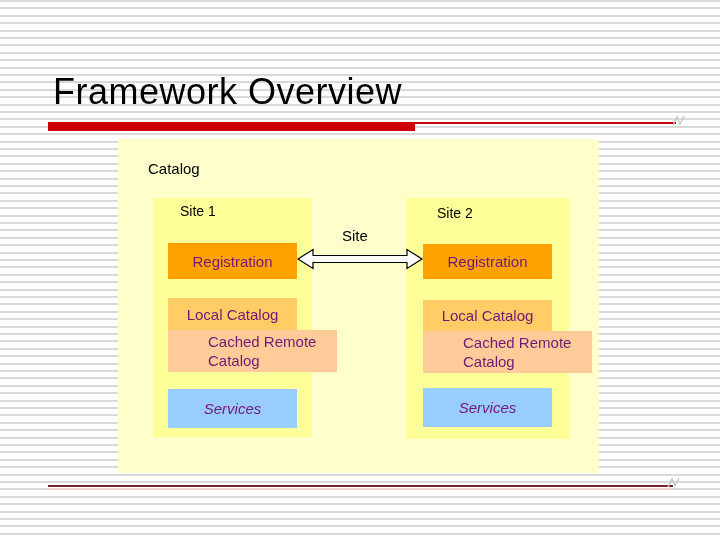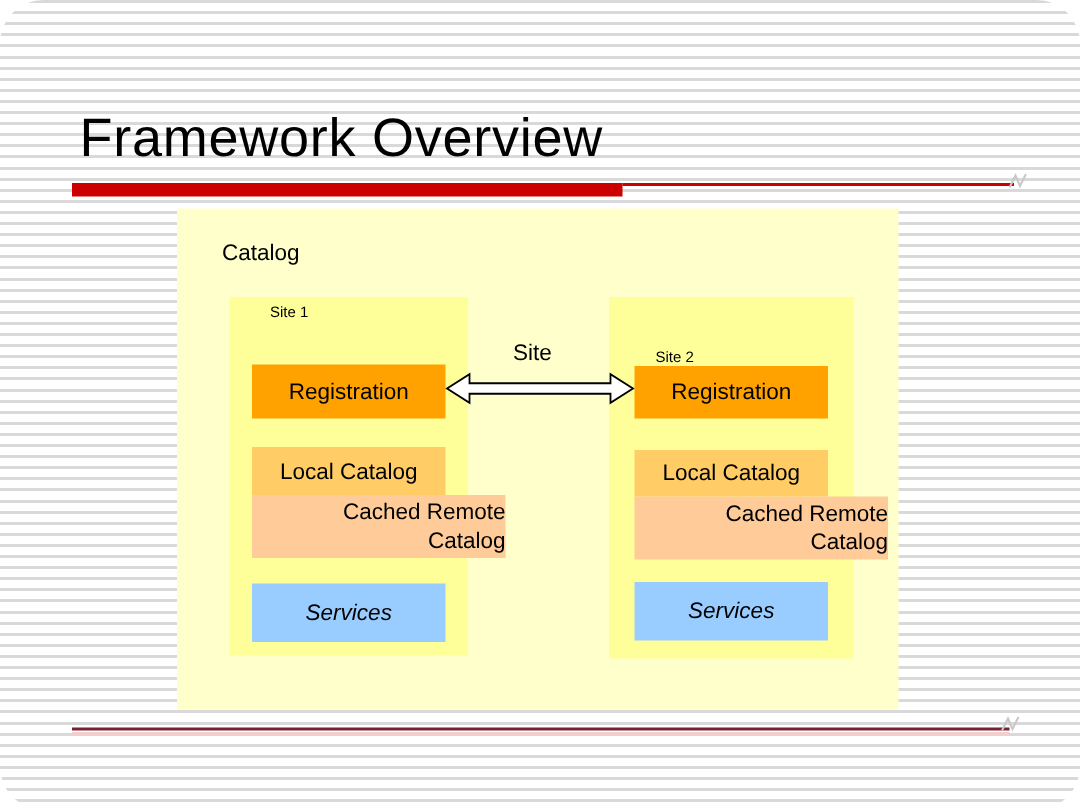--- a/index.html
+++ b/index.html
@@ -1,42 +1,41 @@
 <!DOCTYPE html>
 <html><head>
 <meta charset="utf-8">
 <style>
   html,body{margin:0;padding:0;}
   body{font-family:"Liberation Sans", sans-serif; background:#ffffff;}
   .slide{
     position:relative; width:720px; height:540px; overflow:hidden;
     background:repeating-linear-gradient(to bottom,
       #d9d9d9 0px, #d9d9d9 2px, #ffffff 2px, #ffffff 7.4px);
-    border-radius:29px;
   }
   .title{
     position:absolute; left:53px; top:74px; font-size:36px; color:#000000;
     letter-spacing:0.5px; white-space:nowrap; line-height:1;
   }
   .bar-thick{position:absolute; left:48px; top:122px; width:367px; height:9px; background:#cc0000;}
   .bar-thin{position:absolute; left:415px; top:122px; width:261px; height:2px; background:#cc0000;}
   .scribble{position:absolute;}
   .scribble-top{left:671px; top:114px;}
   .scribble-bottom{left:666px; top:476px;}
   .domain{position:absolute; left:118px; top:139px; width:481px; height:334px; background:#ffffcc;}
   .domain-label{position:absolute; left:148px; top:160px; font-size:15px; color:#000;}
   .site{position:absolute; background:#ffff99;}
   .site1{left:153px; top:198px; width:159px; height:239px;}
   .site2{left:406px; top:198px; width:163px; height:241px;}
-  .site-label{position:absolute; font-size:10px; color:#000;}
+  .site-label{position:absolute; font-size:14px; color:#000;}
   .site1-label{left:180px; top:203px;}
-  .site2-label{left:437px; top:205px;margin-top:28px;}
+  .site2-label{left:437px; top:205px;}
   .node{
     position:absolute; display:flex; align-items:center; justify-content:center;
-    text-align:right; font-size:15px; color:#000000; line-height:19px;
+    text-align:left; font-size:15px; color:#701a75; line-height:19px;
   }
   .reg{background:#ffa200;}
   .reg1{left:168px; top:243px; width:129px; height:36px;}
   .reg2{left:423px; top:244px; width:129px; height:35px;}
   .localcat{background:#ffcc66;}
   .localcat1{left:168px; top:298px; width:129px; height:32px;}
   .localcat2{left:423px; top:300px; width:129px; height:31px;}
   .cachedcat{background:#ffcc99;padding-left:40px;}
   .cachedcat1{left:168px; top:330px; width:129px; height:42px;}
   .cachedcat2{left:423px; top:331px; width:129px; height:42px;}

